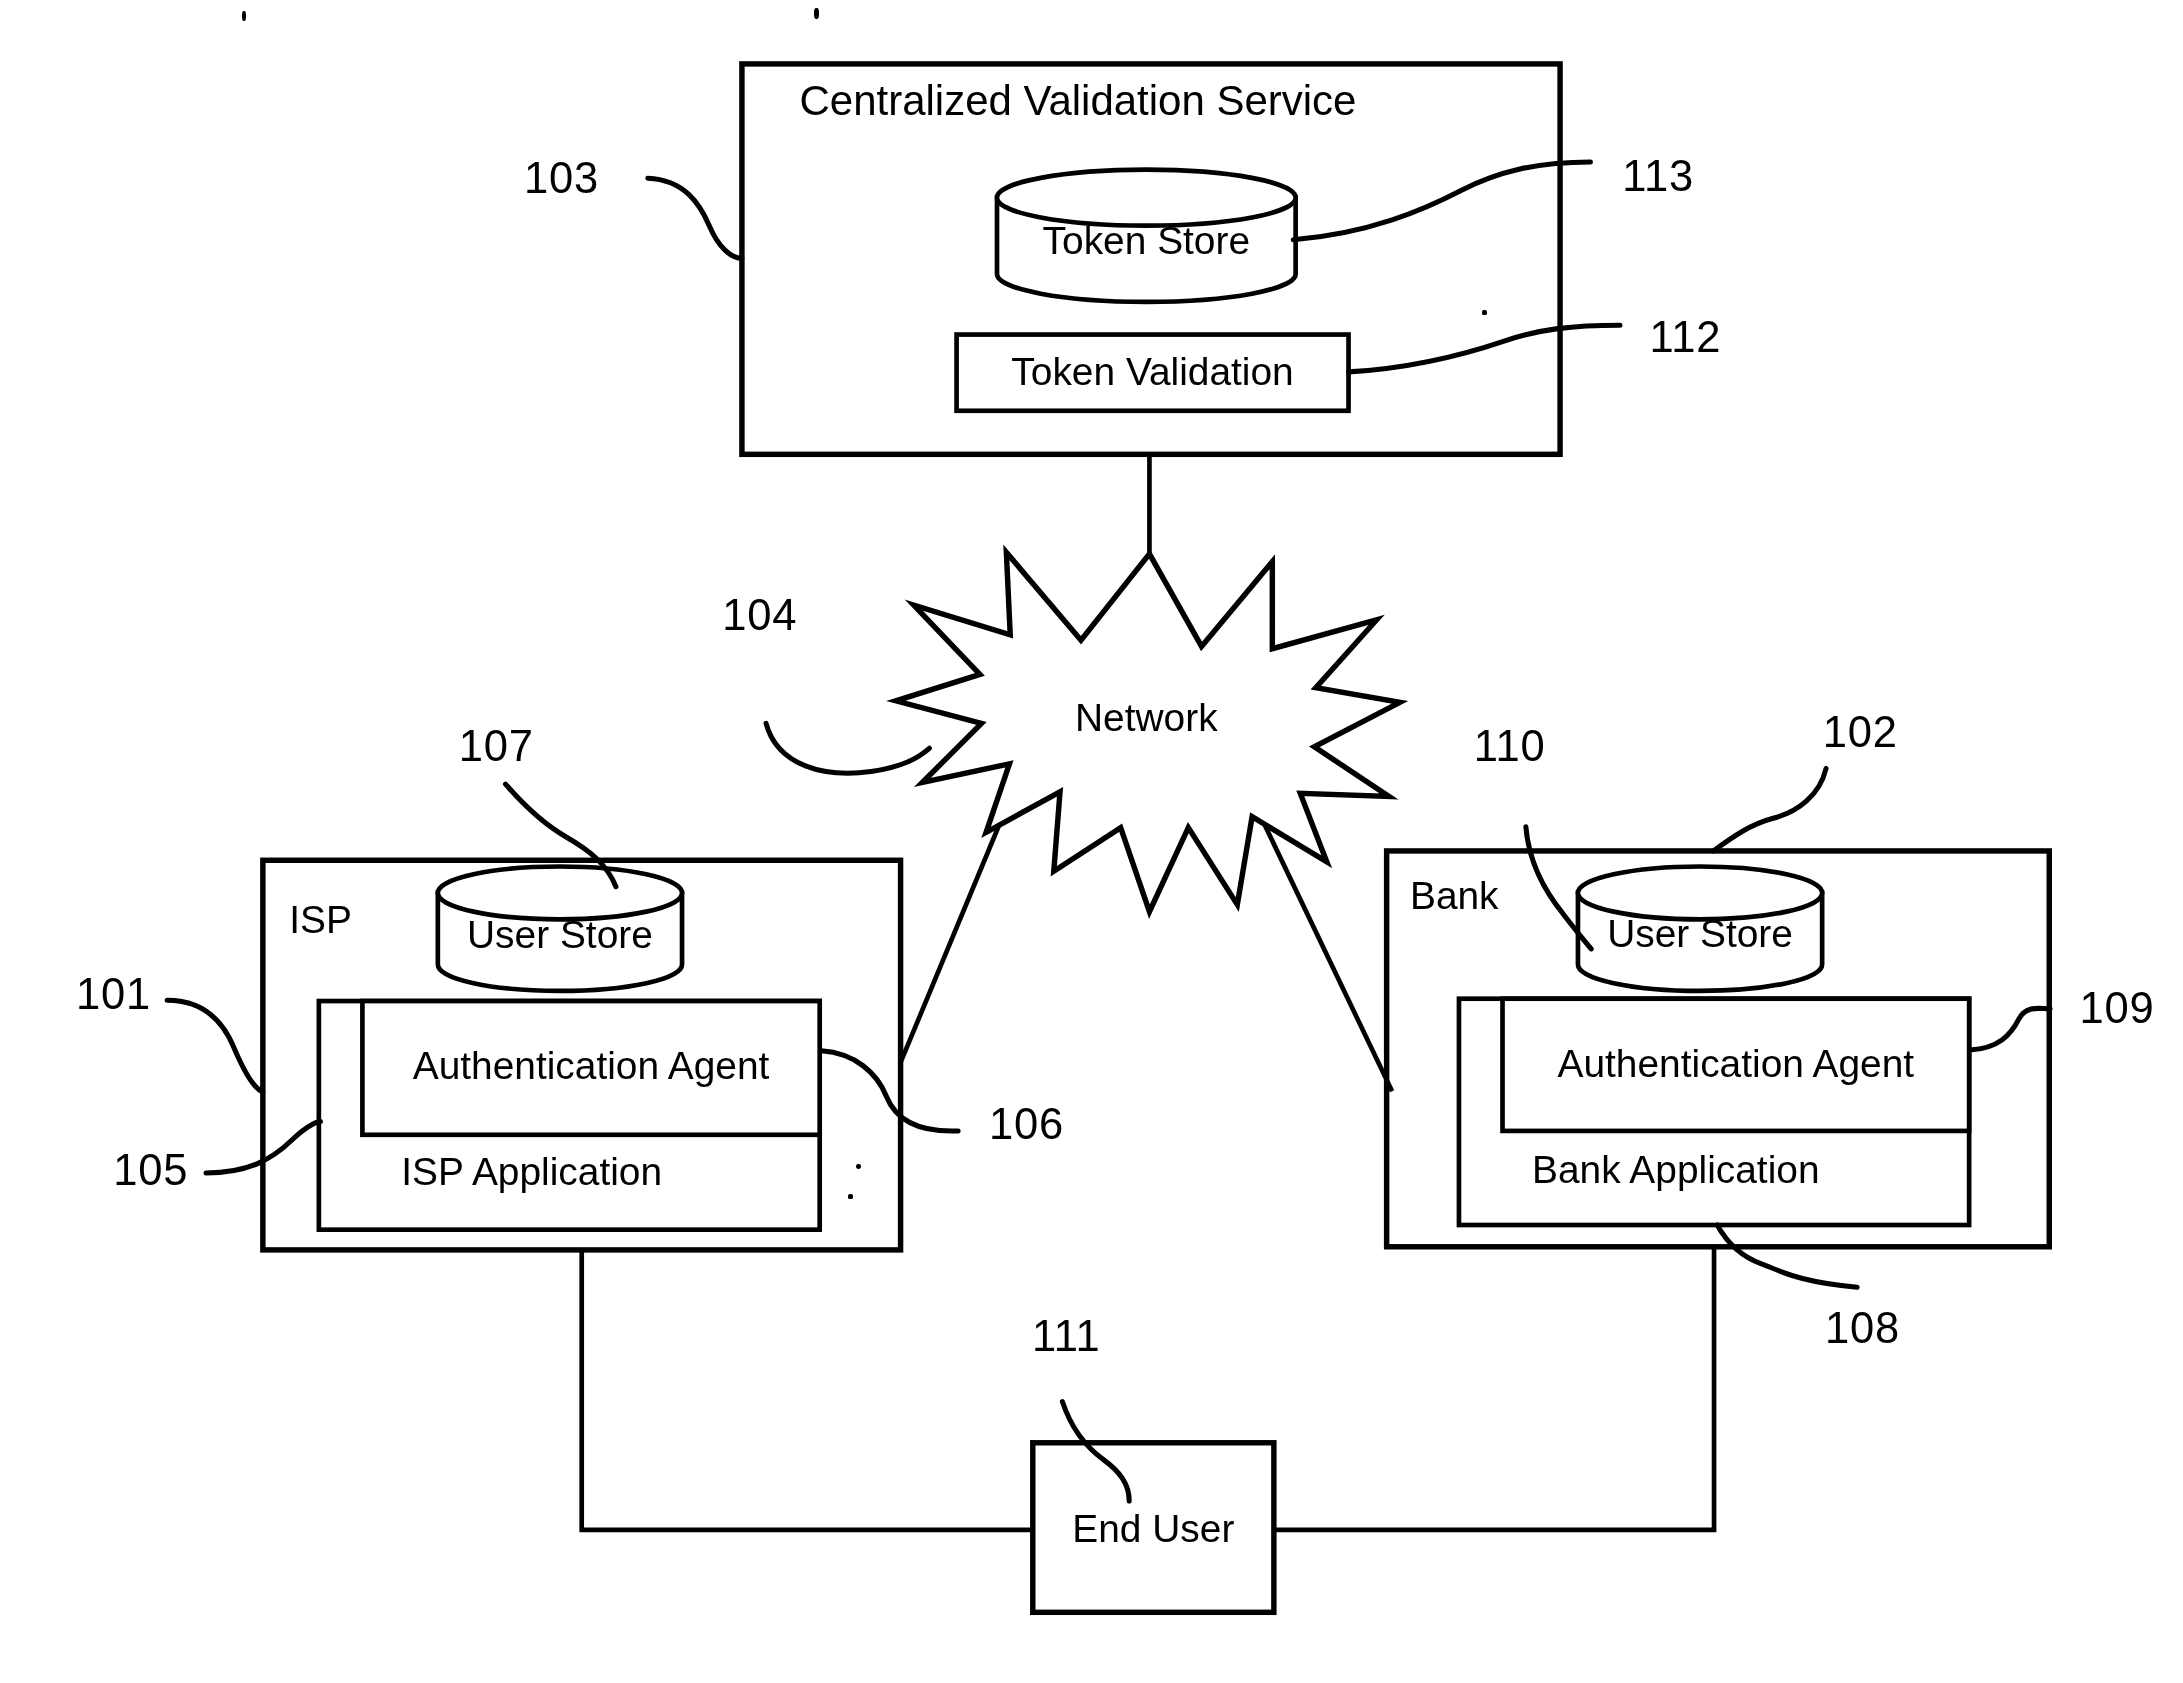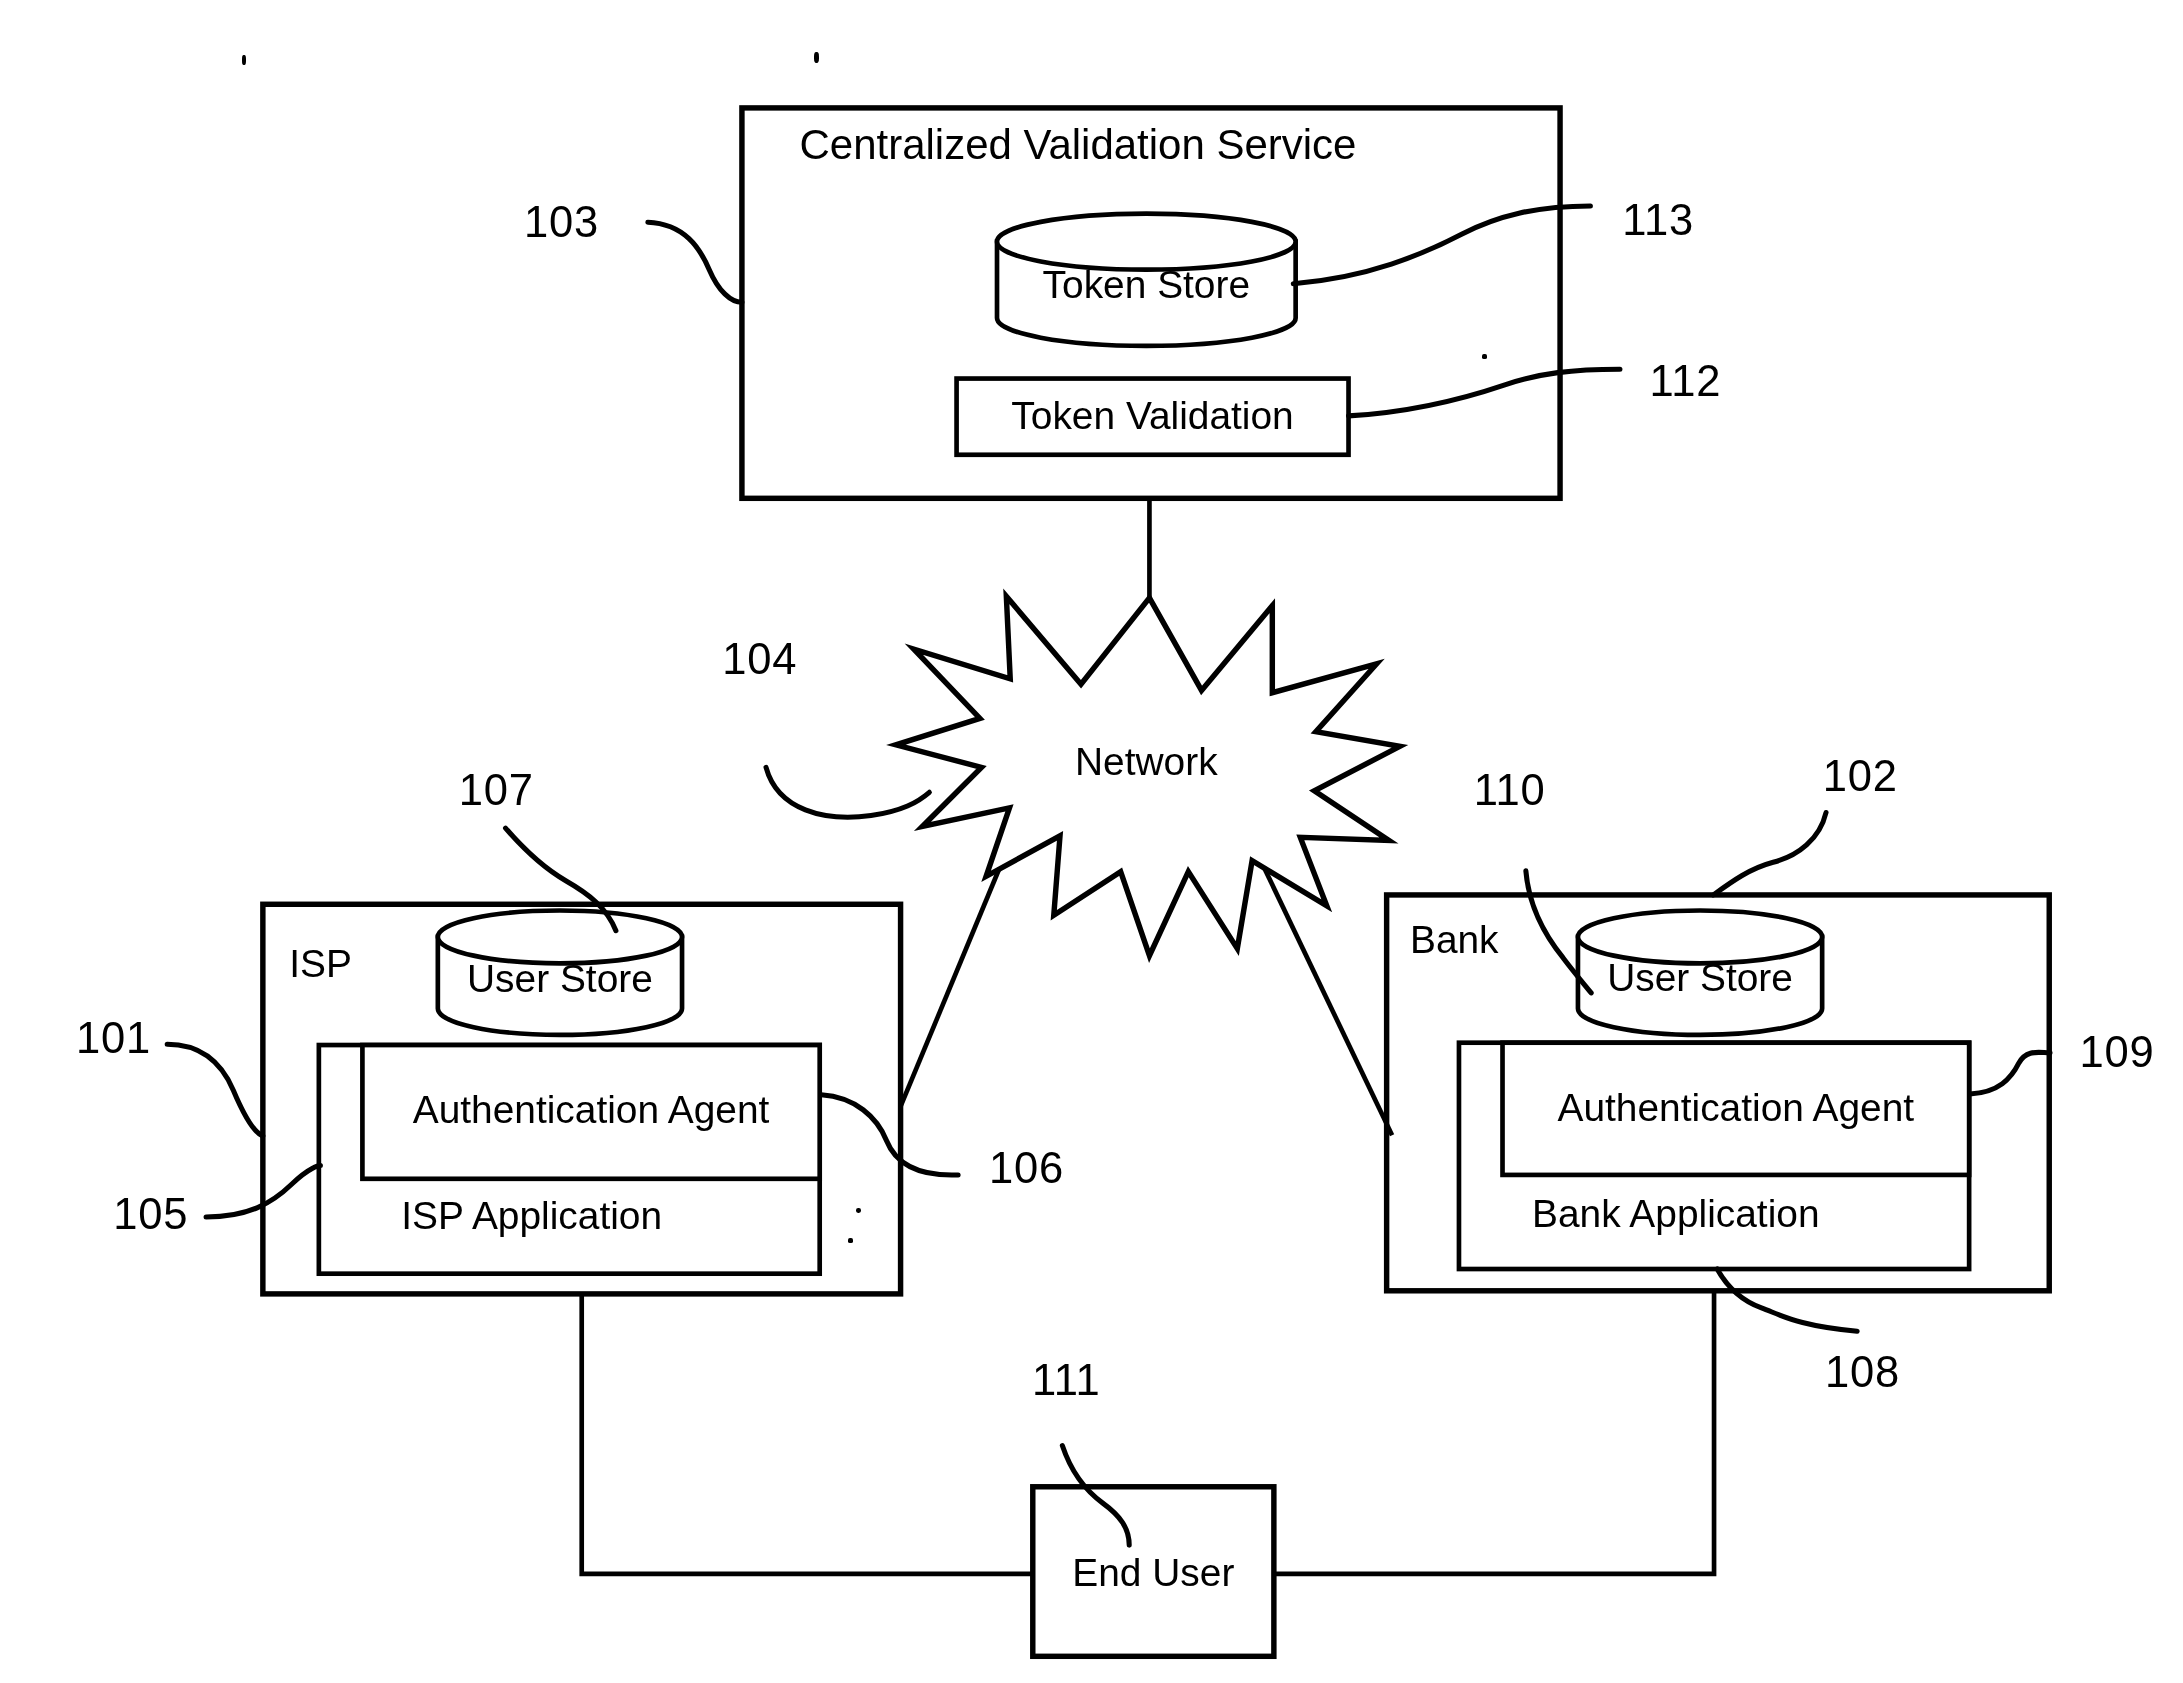--- a/index.html
+++ b/index.html
@@ -13,21 +13,20 @@
     height: 1684px;
     font-family: "Liberation Sans", sans-serif;
     color: #000000;
     overflow: hidden;
   }
   #figure-root {
     position: relative;
     width: 2183px;
     height: 1200px;
     background: #ffffff;
-    margin-top: 44px;
   }
   svg#figure-canvas {
     position: absolute;
     left: 0;
     top: 0;
     width: 2183px;
     height: 1684px;
     display: block;
   }
   .fig-box {

